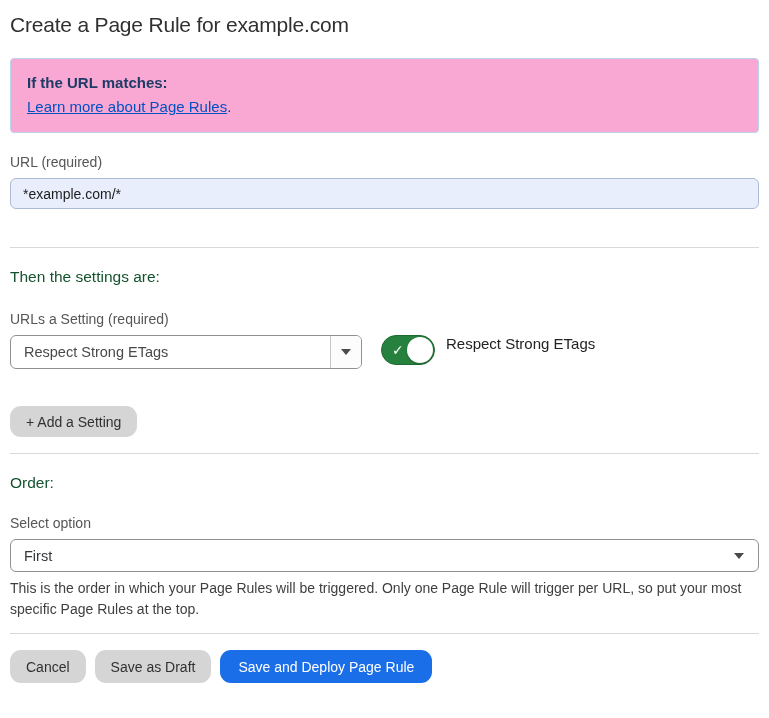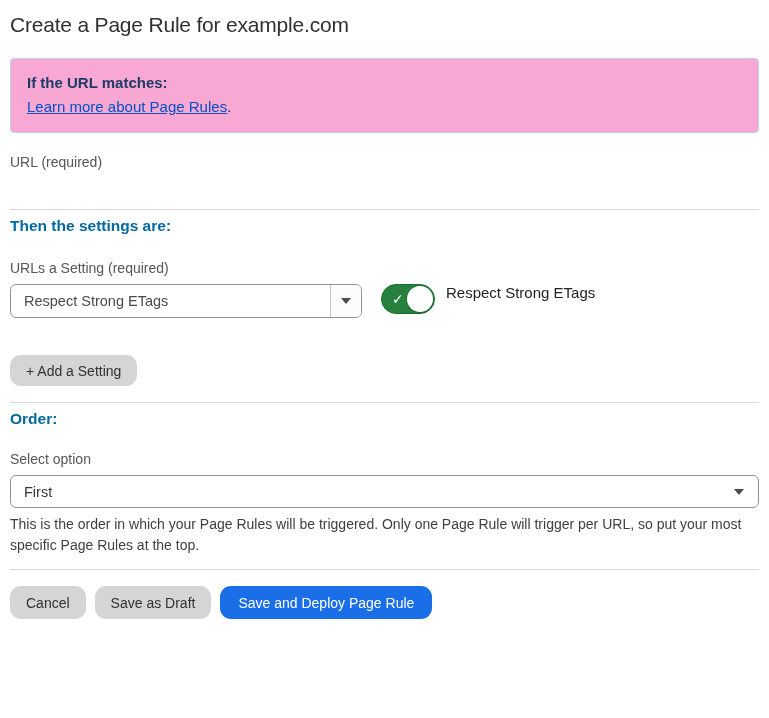--- a/index.html
+++ b/index.html
@@ -63,25 +63,25 @@
   .divider {
     border: none;
     border-top: 1px solid #d9d9d9;
     height: 0;
   }
   .divider-1 { margin-top: 38px; }
   .divider-2 { margin-top: 16px; }
   .divider-3 { margin-top: 13px; }
 
   .section-heading {
-    margin-top: 6px;
+    margin-top: 19px;
     font-size: 15.5px;
     line-height: 19px;
-    font-weight: 700;
-    color: #0369a1;
+    font-weight: 400;
+    color: #14532d;
   }
 
   .setting-row {
     margin-top: 7px;
     display: flex;
     align-items: flex-start;
   }
 
   .select-box {
     display: flex;
@@ -200,20 +200,21 @@
 <div class="page">
 
   <h1 class="page-title">Create a Page Rule for example.com</h1>
 
   <div class="info-banner">
     <div class="info-heading">If the URL matches:</div>
     <div><a class="info-link">Learn more about Page Rules</a><span>.</span></div>
   </div>
 
   <div class="field-label">URL (required)</div>
+  <input class="url-input" type="text" value="*example.com/*" style="">
 
   <hr class="divider divider-1">
 
   <div class="section-heading">Then the settings are:</div>
 
   <div class="field-label" style="margin-top:25px;">URLs a Setting (required)</div>
 
   <div class="setting-row">
     <div class="select-box setting-select">
       <span class="select-text">Respect Strong ETags</span>

